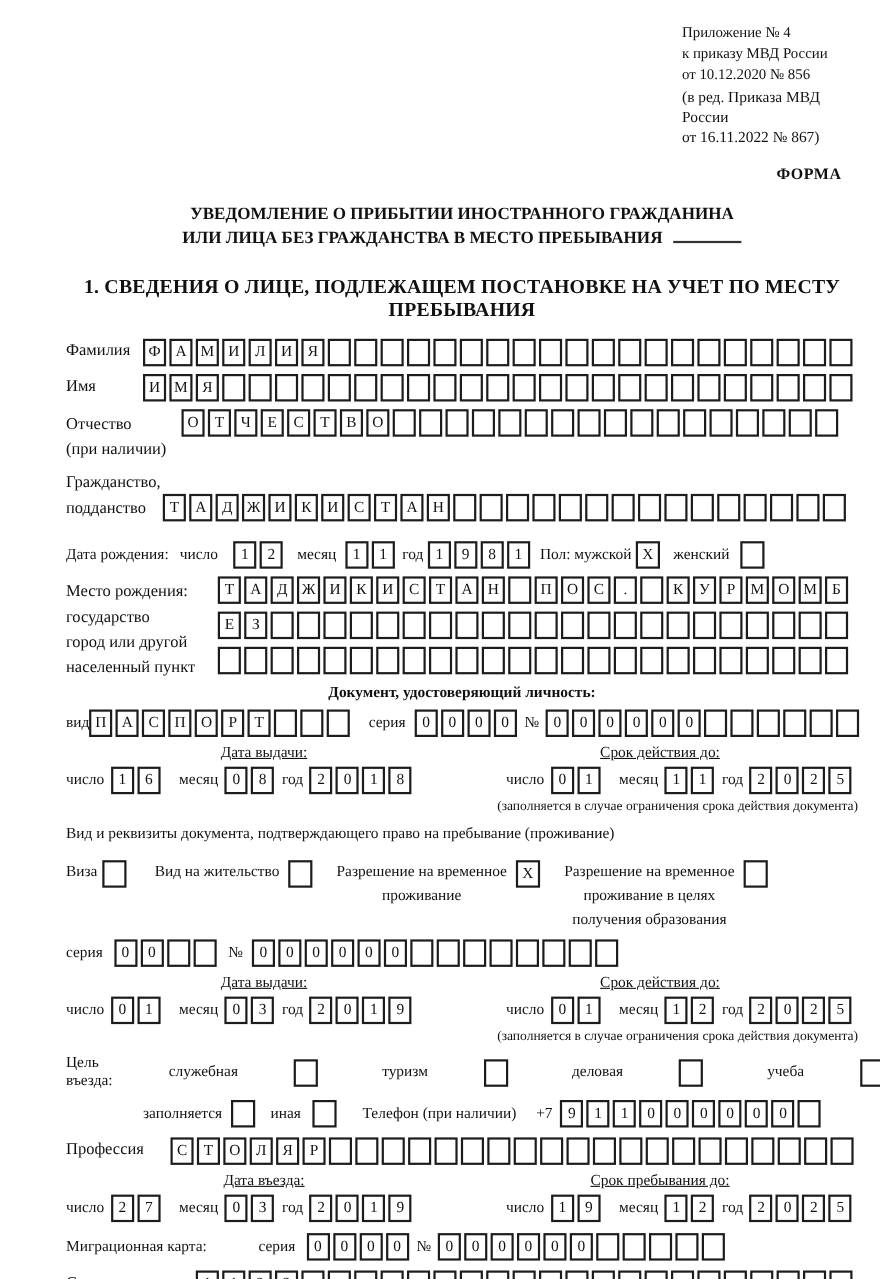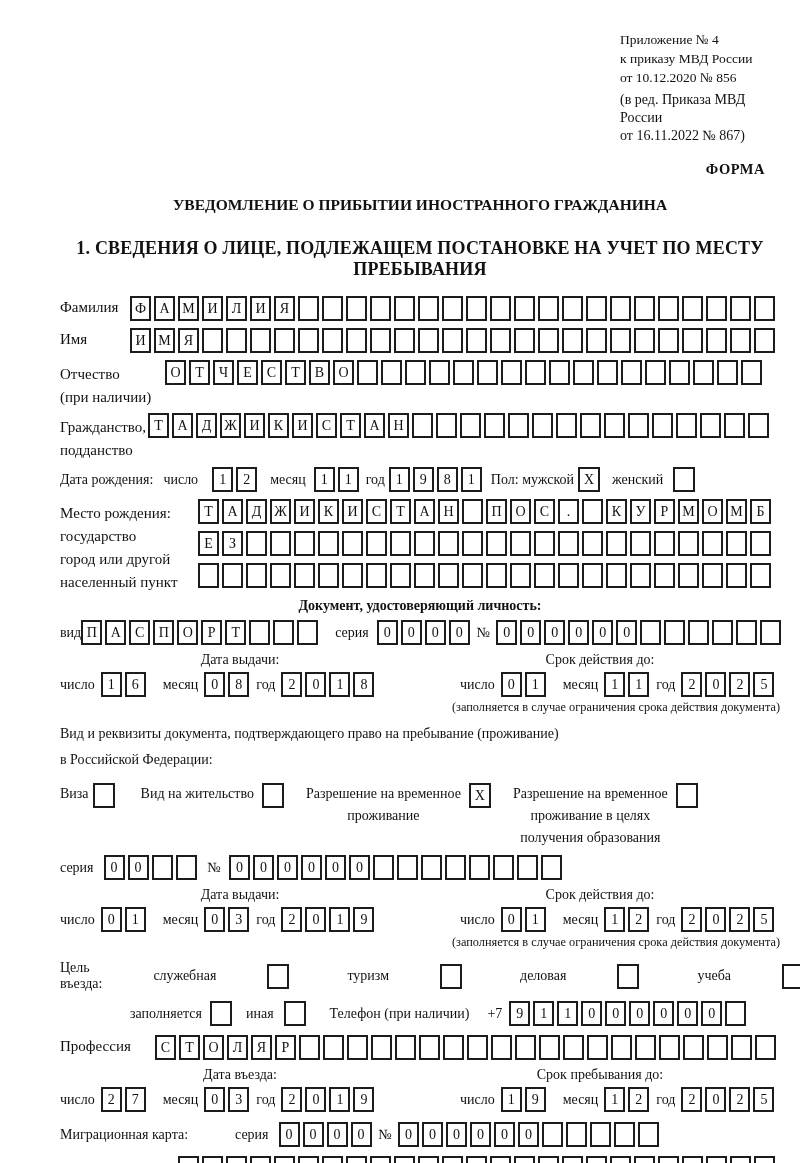--- a/index.html
+++ b/index.html
@@ -2,21 +2,21 @@
 <html><head>
 <meta charset="utf-8">
 <style>
   * { margin:0; padding:0; box-sizing:border-box; }
   html,body { background:#ffffff; }
   body {
     width:800px; height:1163px; overflow:hidden;
     font-family:"Liberation Serif","DejaVu Serif",serif;
     color:#111; font-size:14px;
   }
-  .page { width:800px; height:1163px; padding:30px 20px 10px 60px; }
+  .page { width:800px; height:1163px; padding:20px 20px 10px 60px; }
 
   
   .hdr-block { margin-left:560px; line-height:19px; font-size:13.5px; }
   .hdr-amend { margin-top:4px; font-size:14px; line-height:18px; }
   .forma { text-align:right; padding-right:15px; font-weight:bold; font-size:14.5px; margin-top:16px; letter-spacing:0.5px; }
 
   
   .title { text-align:center; font-weight:bold; font-size:15.5px; margin-top:16px; line-height:22px; }
   .title .blank-line { display:inline-block; width:62px; border-bottom:2px solid #333; height:14px; margin-left:10px; }
   .sect-head { text-align:center; font-weight:bold; font-size:18px; margin-top:22px; margin-bottom:16px; letter-spacing:0.2px; }
@@ -39,21 +39,21 @@
   .w88 { width:88px; flex:0 0 auto; }
   .w138 { width:138px; flex:0 0 auto; }
   .w95 { width:95px; flex:0 0 auto; }
   .w118 { width:118px; flex:0 0 auto; }
   .multiline { line-height:23px; }
 
   
   .dates-pair { display:flex; margin-top:8px; }
   .dates-left { width:360px; flex:0 0 auto; }
   .dates-right { flex:1; }
-  .dates-head { text-align:center; font-size:14px; margin-bottom:4px; }
+  .dates-head { text-align:center; font-size:14px; margin-bottom:4px;text-decoration:underline; }
   .drow { display:flex; align-items:center; }
   .drow .dl { margin-right:6px; }
   .drow .gap { margin-left:14px; }
   .note { font-size:12.3px; text-align:right; margin-top:3px; }
 
   
   .inline-row { display:flex; align-items:center; margin-bottom:7px; }
   .inline-row .sp { margin-left:10px; }
 
   .perm-row { display:flex; align-items:flex-start; margin:10px 0 6px; }
@@ -83,20 +83,21 @@
     <div>от 10.12.2020 № 856</div>
     <div class="hdr-amend">
       <div>(в ред. Приказа МВД России</div>
       <div>от 16.11.2022 № 867)</div>
     </div>
   </div>
   <div class="forma">ФОРМА</div>
 
   <div class="title">
     <div>УВЕДОМЛЕНИЕ О ПРИБЫТИИ ИНОСТРАННОГО ГРАЖДАНИНА</div>
+    <div><span>ИЛИ ЛИЦА БЕЗ ГРАЖДАНСТВА В МЕСТО ПРЕБЫВАНИЯ</span><span class="blank-line"></span></div>
   </div>
   <div class="sect-head">1. СВЕДЕНИЯ О ЛИЦЕ, ПОДЛЕЖАЩЕМ ПОСТАНОВКЕ НА УЧЕТ ПО МЕСТУ ПРЕБЫВАНИЯ</div>
 
   <div class="row">
     <div class="lbl w70">Фамилия</div>
     <div class="cells">
         <span class="cell">Ф</span>
         <span class="cell">А</span>
         <span class="cell">М</span>
         <span class="cell">И</span>
@@ -186,21 +187,21 @@
         <span class="cell"></span>
         <span class="cell"></span>
         <span class="cell"></span>
         <span class="cell"></span>
         <span class="cell"></span>
         <span class="cell"></span>
         <span class="cell"></span>
       </div>
   </div>
 
-  <div class="row" style="margin-bottom:5px;">
+  <div class="row" style="margin-bottom:18px;align-items:flex-end;">
     <div class="lbl w88 multiline">
       <div>Гражданство,</div>
       <div>подданство</div>
     </div>
     <div class="cells">
         <span class="cell">Т</span>
         <span class="cell">А</span>
         <span class="cell">Д</span>
         <span class="cell">Ж</span>
         <span class="cell">И</span>
@@ -423,21 +424,20 @@
             <span class="cell">0</span>
             <span class="cell">2</span>
             <span class="cell">5</span>
           </span>
       </div>
       <div class="note">(заполняется в случае ограничения срока действия документа)</div>
     </div>
   </div>
 
   <div class="intro" style="margin-top:6px;">Вид и реквизиты документа, подтверждающего право на пребывание (проживание)</div>
-  <div class="intro">в Российской Федерации:</div>
 
   <div class="perm-row">
     <span class="perm-label">Виза</span>
     <span class="cbox" style="margin-right:26px;margin-left:4px;"></span>
     <span class="perm-label">Вид на жительство</span>
     <span class="cbox"></span>
     <span class="perm-label perm-center">
       <span>Разрешение на временное</span><br>
       <span>проживание</span>
     </span>

